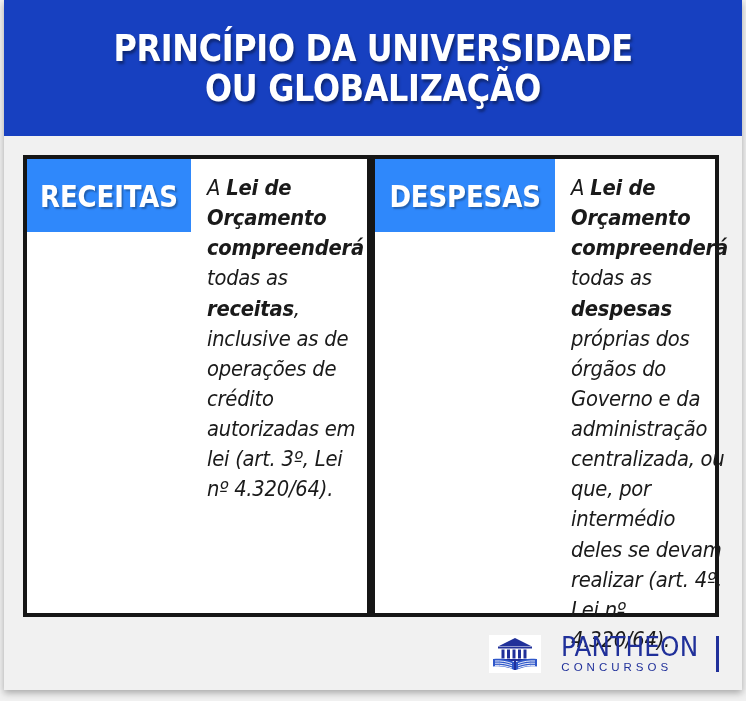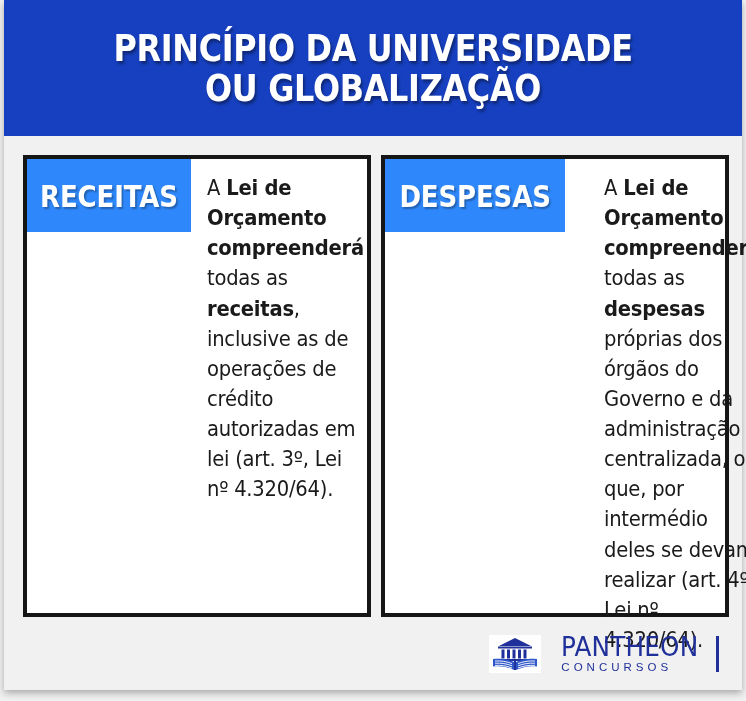--- a/index.html
+++ b/index.html
@@ -68,21 +68,21 @@
     position: absolute;
     top: 0;
     height: 462px;
     background: #ffffff;
     border: 4px solid #161616;
     box-sizing: border-box;
     display: flex;
     flex-direction: row;
   }
   .col-receitas { left: 19px;  width: 348px; }
-  .col-despesas { left: 377px; width: 348px; gap: 23px; }
+  .col-despesas { left: 367px; width: 348px; }
 
   .col-head {
     background: #2f88fb;
     height: 73px;
     flex: 0 0 73px;
     display: flex;
     align-items: center;
     justify-content: center;
   }
   .col-head-label {
@@ -95,20 +95,21 @@
     transform: scaleX(0.84);
     transform-origin: center center;
     text-shadow: 2px 2px 2px rgba(0,0,0,0.30);
     white-space: nowrap;
   }
 
   .col-body {
     flex: 1 1 auto;
     padding: 14px 14px 10px 16px;
     box-sizing: border-box;
+    font-style: italic;
   }
   .col-text {
     color: #1a1a1a;
     font-family: "DejaVu Sans", sans-serif;
     font-size: 20.5px;
     line-height: 1.47;
     letter-spacing: -0.25px;
     transform: scaleX(0.955);
     transform-origin: left top;
     margin: 0;

